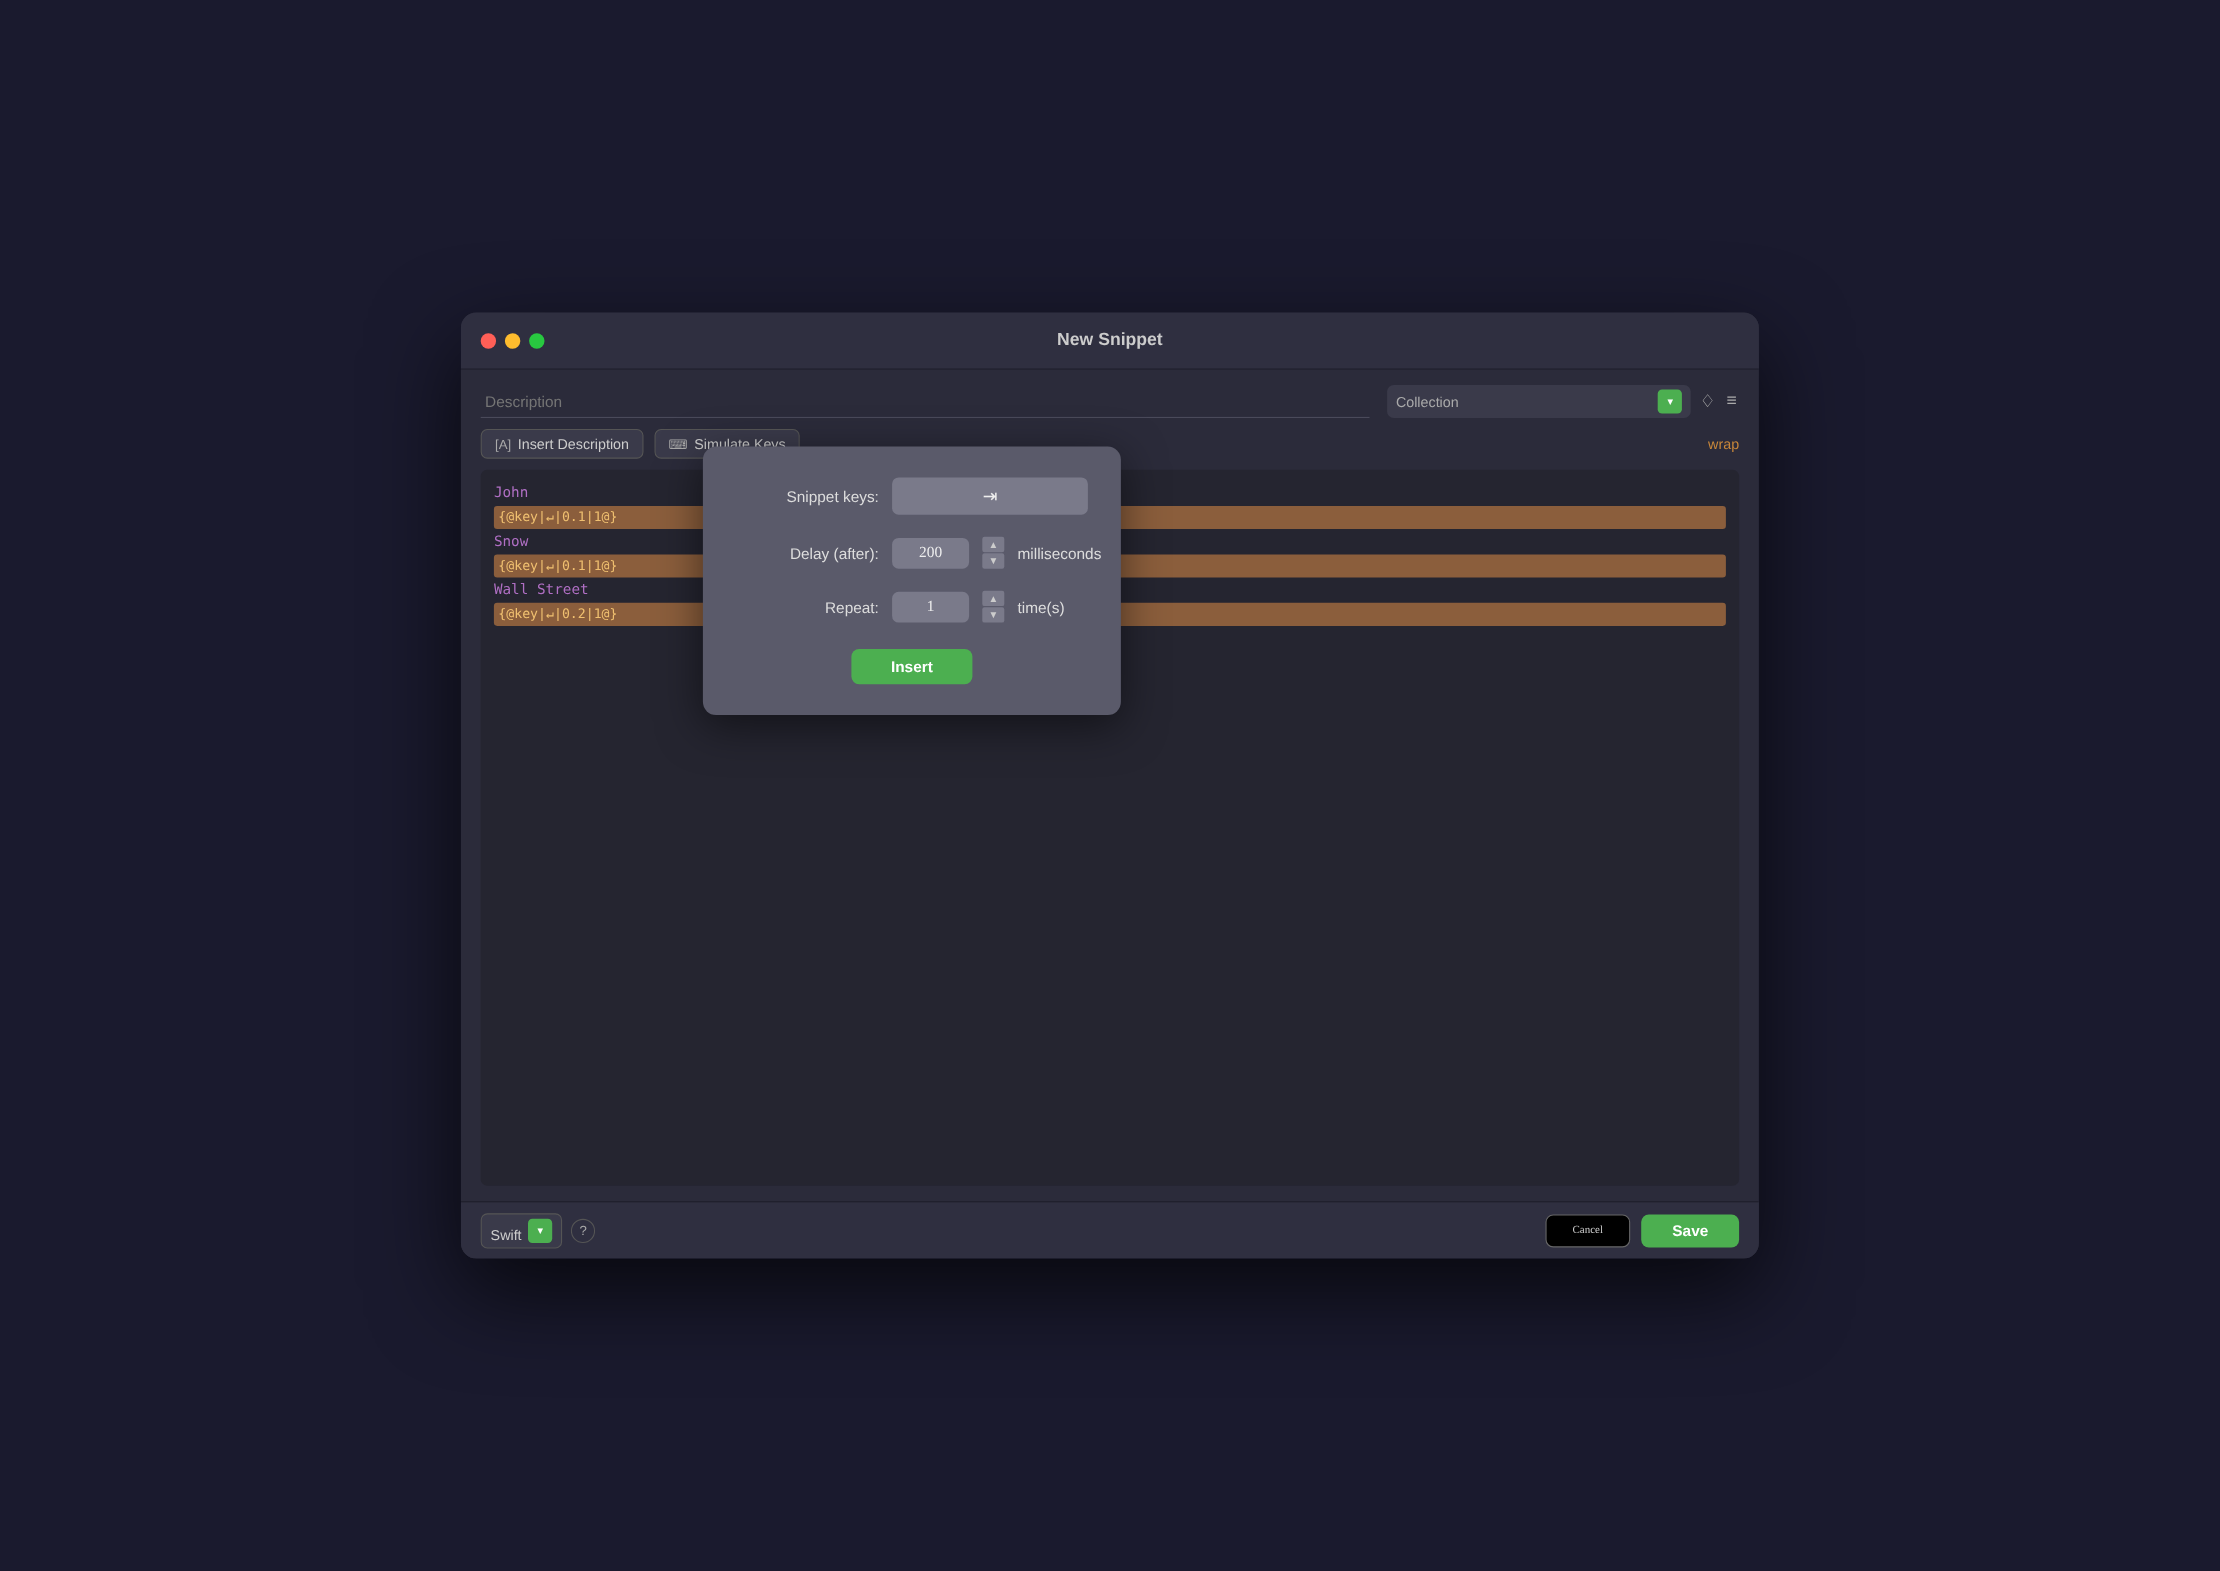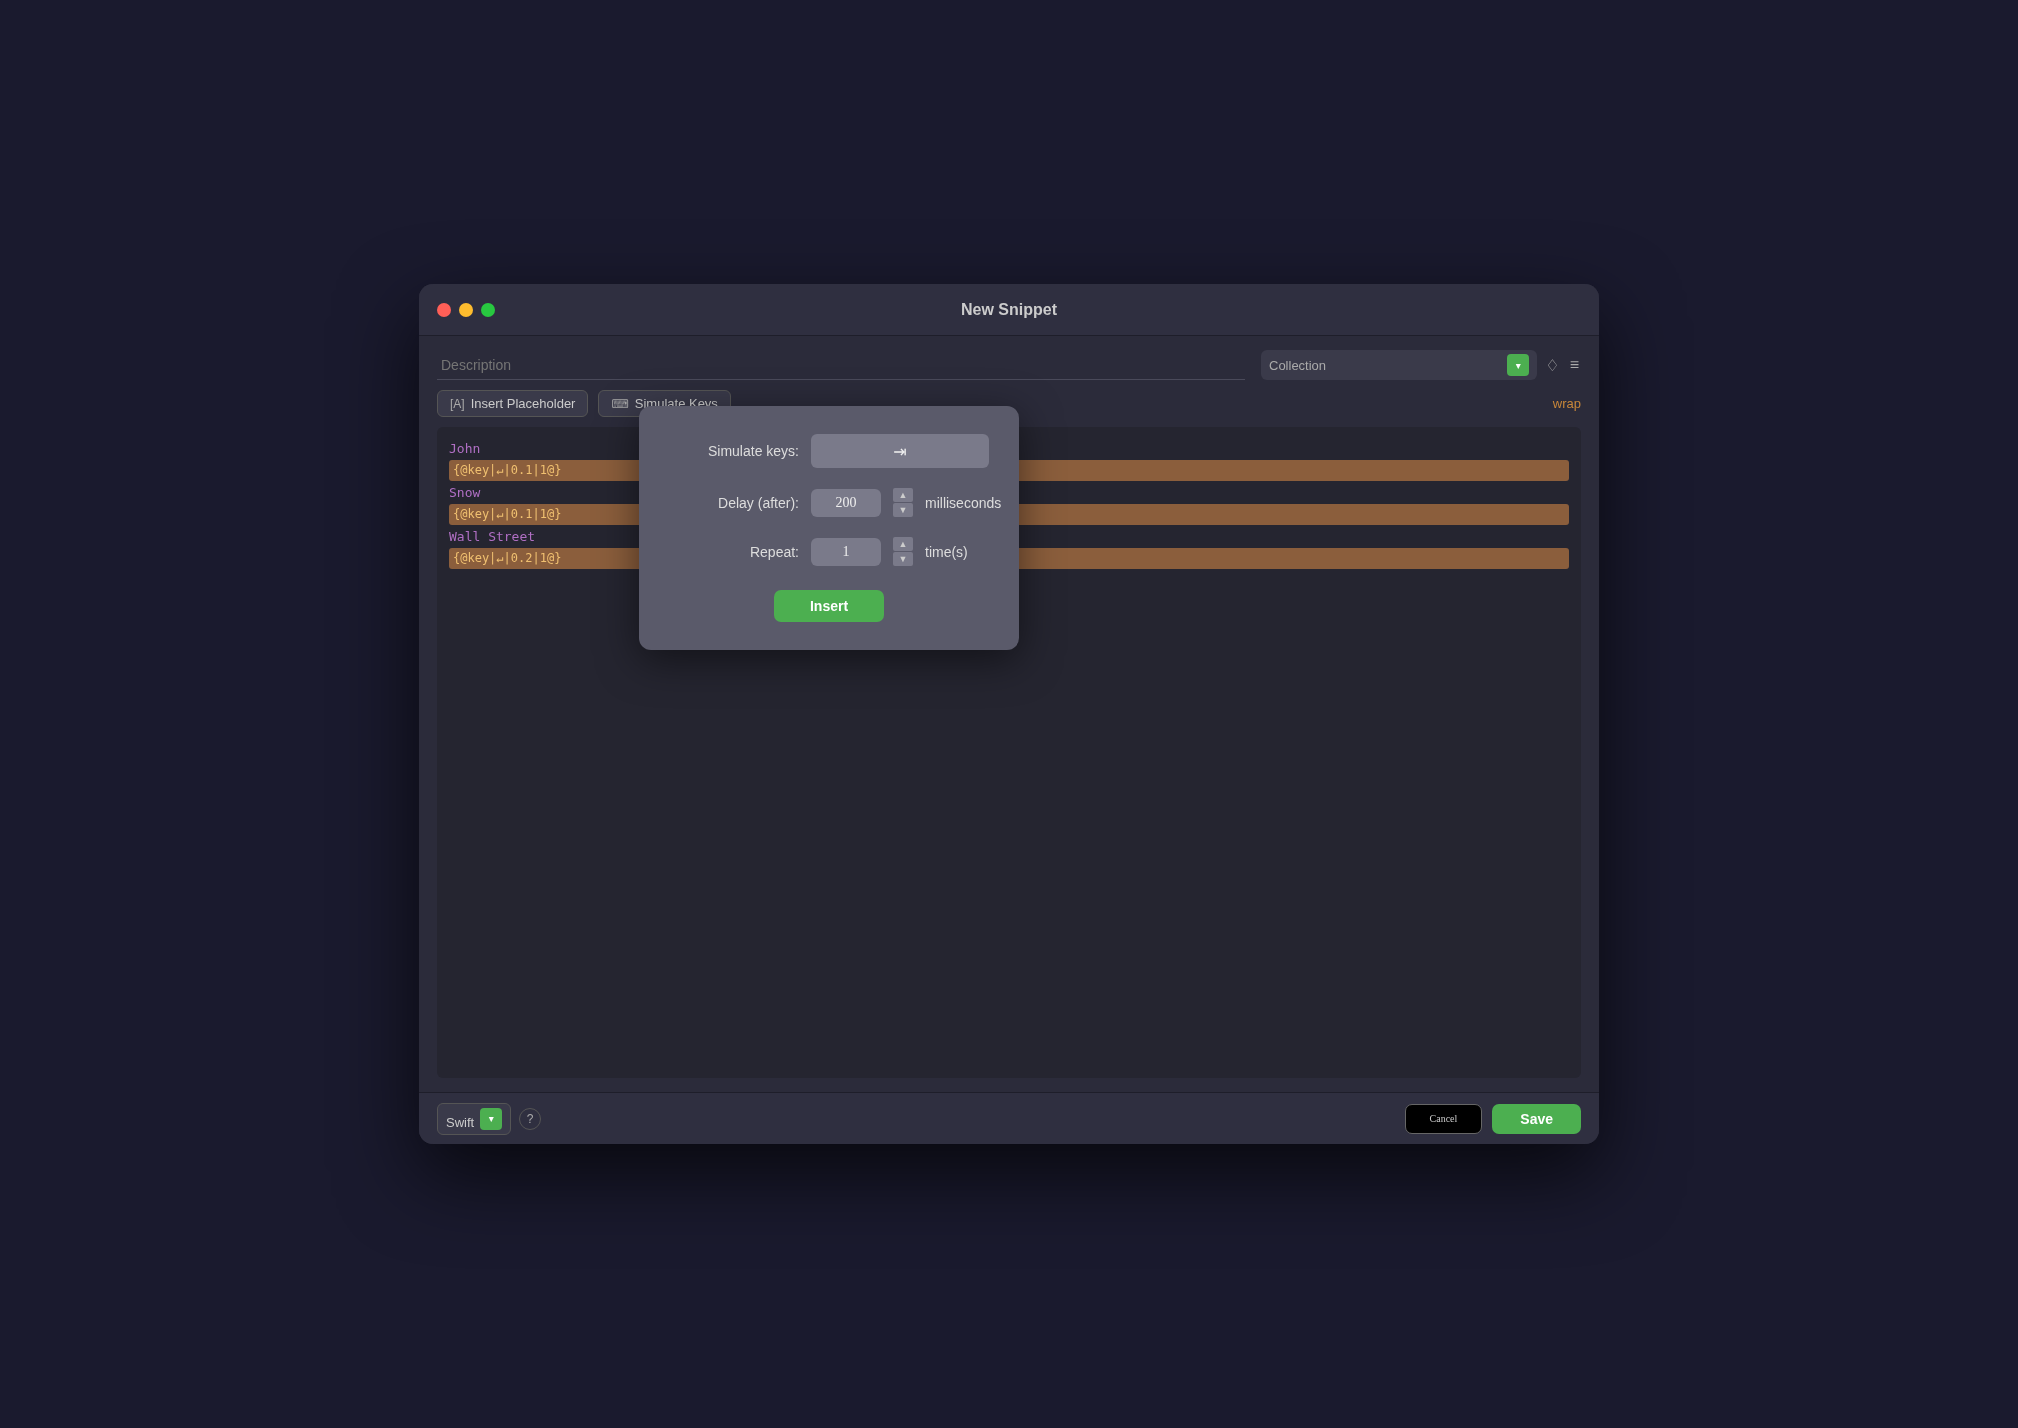--- a/index.html
+++ b/index.html
@@ -431,21 +431,21 @@
           <button class="collection-dropdown-btn">▾</button>
         </div>
         <button class="collection-icon-btn">♢</button>
         <button class="collection-icon-btn">≡</button>
       </div>
     </div>
 
     <div class="toolbar-row">
       <button class="toolbar-btn">
         <span class="btn-icon">[A]</span>
-        <span>Insert Placeholder</span>
+        <span>Insert Description</span>
       </button>
       <button class="toolbar-btn">
         <span class="btn-icon">⌨</span>
         <span>Simulate Keys</span>
       </button>
       <span class="wrap-label">wrap</span>
     </div>
 
     <div class="code-area">
       <div class="code-line">
@@ -459,21 +459,21 @@
       <div class="code-line">
         <span class="code-purple">Wall Street</span>
         <span class="code-orange-block">{@key|↵|0.2|1@}</span>
       </div>
     </div>
 
     <div class="popup-overlay">
       <div class="simulate-popup">
 
         <div class="popup-row">
-          <span class="popup-label">Simulate keys:</span>
+          <span class="popup-label">Snippet keys:</span>
           <div class="popup-keys-display">
             <span>⇥</span>
           </div>
         </div>
 
         <div class="popup-row">
           <span class="popup-label">Delay (after):</span>
           <input class="popup-number-input" type="text" value="200" style="">
           <div class="popup-stepper">
             <button class="stepper-btn">▲</button>

